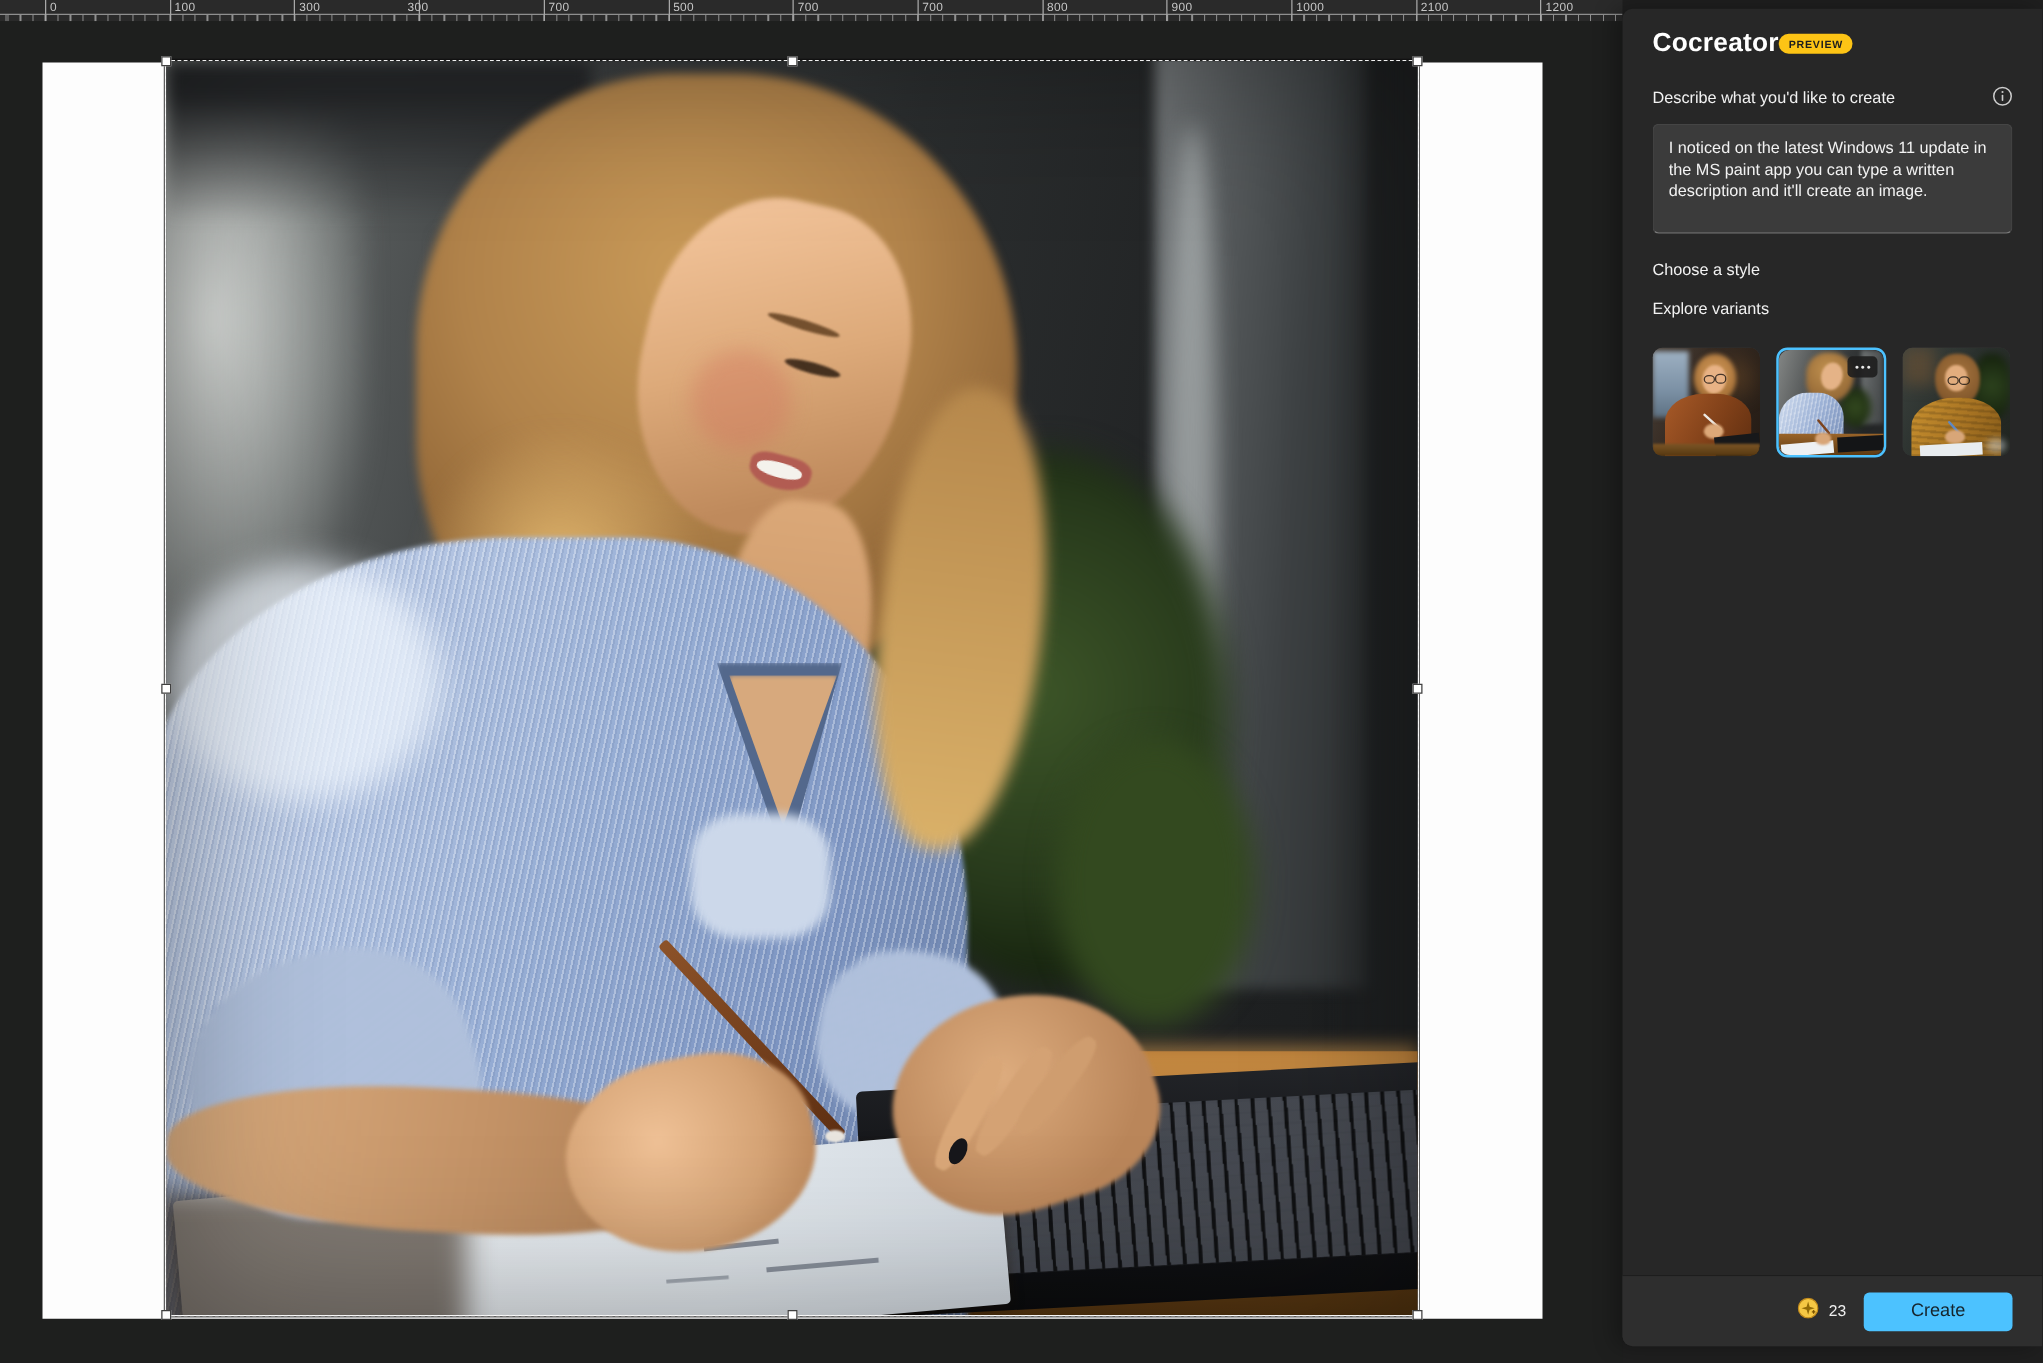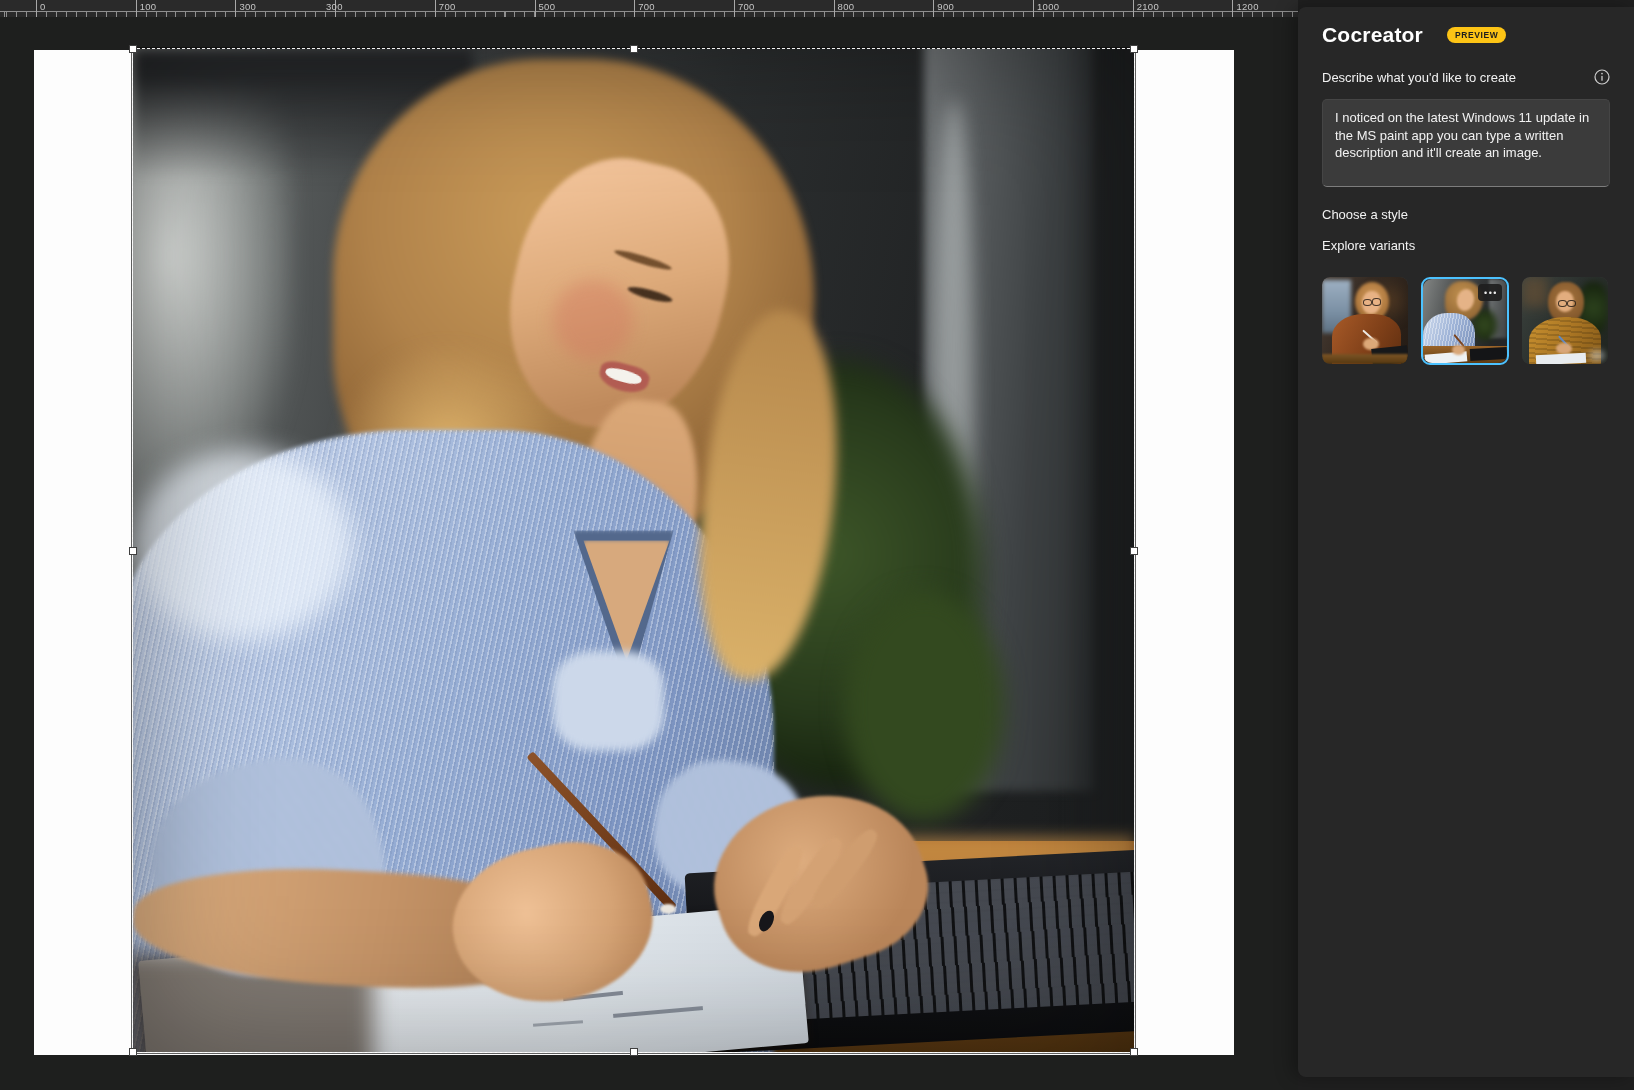--- a/index.html
+++ b/index.html
@@ -73,21 +73,21 @@
   .ph-finger1{left:63%;top:79%;width:2.2%;height:10%;background:#d9a778;border-radius:40%;transform:rotate(28deg);filter:blur(1px);}
   .ph-finger2{left:66.6%;top:78%;width:2.2%;height:10%;background:#d4a274;border-radius:40%;transform:rotate(33deg);filter:blur(1px);}
   .ph-finger3{left:70%;top:77%;width:2.2%;height:9.5%;background:#cf9d6f;border-radius:40%;transform:rotate(38deg);filter:blur(1px);}
   .ph-nail{left:62.6%;top:85.8%;width:1.3%;height:2.2%;background:#17171b;border-radius:50%;transform:rotate(25deg);}
   .ph-vig{inset:0;box-shadow:inset 0 0 130px rgba(0,0,0,.38);}
 
   
   .panel{position:absolute;left:1298px;top:7px;width:336px;height:1070px;background:#272727;
     border-radius:8px 0 0 8px;box-shadow:-6px 0 18px rgba(0,0,0,.3);display:flex;flex-direction:column;color:#fff;}
   .panel-body{flex:1;padding:14px 24px 0 24px;}
-  .title-row{display:flex;align-items:center;gap:24px;margin-top:2px;}
+  .title-row{display:flex;align-items:center;gap:0;margin-top:2px;}
   .title-row h1{margin:0;font-size:21px;font-weight:700;color:#fff;letter-spacing:.2px;}
   .badge{background:#fdc415;color:#1e1e1e;font-size:8.5px;font-weight:700;letter-spacing:.6px;
     padding:4px 8px;border-radius:9px;line-height:1;}
   .label-row{margin-top:22px;display:flex;align-items:center;justify-content:space-between;}
   .sec-label{font-size:13px;font-weight:400;color:#f2f2f2;}
   .info{width:16px;height:16px;display:inline-flex;cursor:pointer;}
   .prompt{margin-top:14px;width:100%;height:88px;box-sizing:border-box;background:#3b3b3b;
     border:1px solid #454545;border-bottom:1px solid #7d7d7d;border-radius:5px;color:#f2f2f2;
     font:13px/17.5px "Liberation Sans",sans-serif;padding:9px 12px;resize:none;outline:none;}
   .mt16{margin-top:16px;}
@@ -321,15 +321,27 @@
               <i class="c8"></i>
               <i class="c9"></i>
             <i class="c10"></i>
               <i class="c11"></i>
           </div>
         </div>
       </div>
 
     </div>
 
+    <div class="panel-footer">
+      <span class="coin">
+        <svg width="17" height="17" viewBox="0 0 17 17">
+          <circle cx="8.5" cy="8.5" r="7.8" fill="#f6c844" stroke="#c08a1c" stroke-width="1"></circle>
+          <path d="M8.5 3.2L9.7 7.3L13.8 8.5L9.7 9.7L8.5 13.8L7.3 9.7L3.2 8.5L7.3 7.3Z" fill="#8a6200" opacity="0.9"></path>
+          <rect x="11.4" y="10.9" width="3" height="1.1" rx="0.4" fill="#7a5200"></rect>
+          <rect x="12.35" y="9.95" width="1.1" height="3" rx="0.4" fill="#7a5200"></rect>
+        </svg>
+      </span>
+      <span class="credits">23</span>
+      <button class="create">Create</button>
+    </div>
   </aside>
 
 </div>
 
 </body></html>

